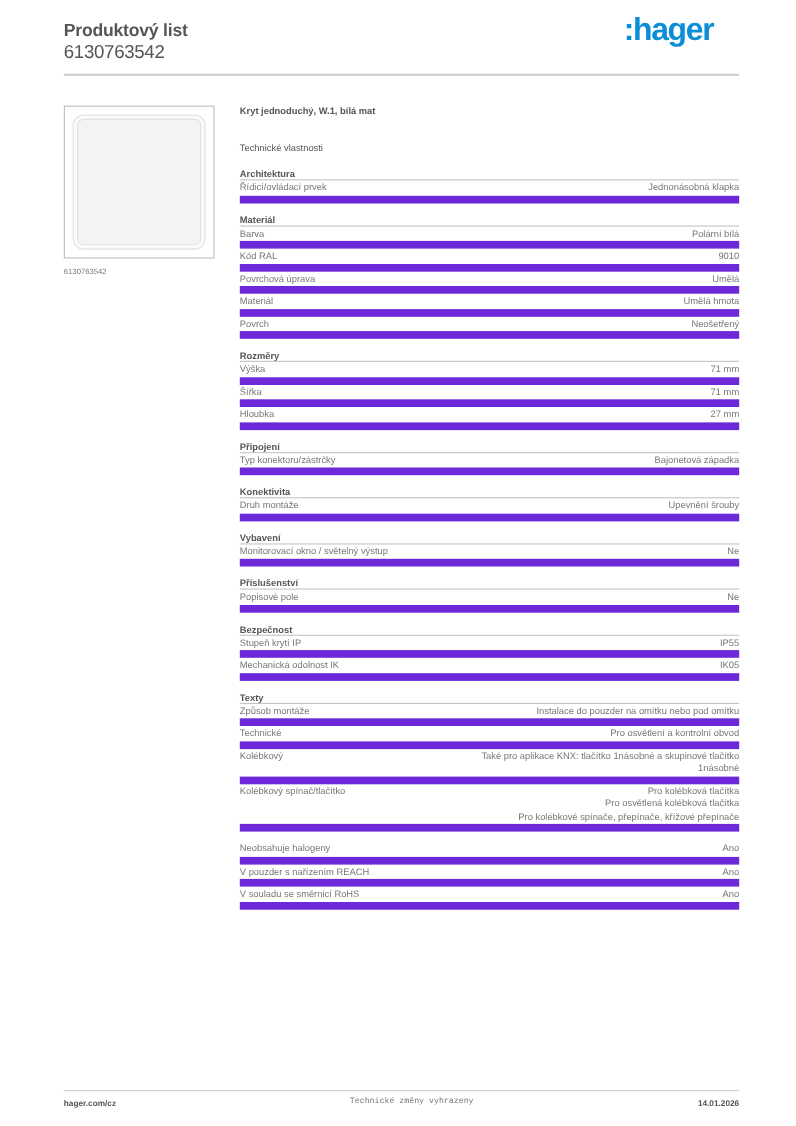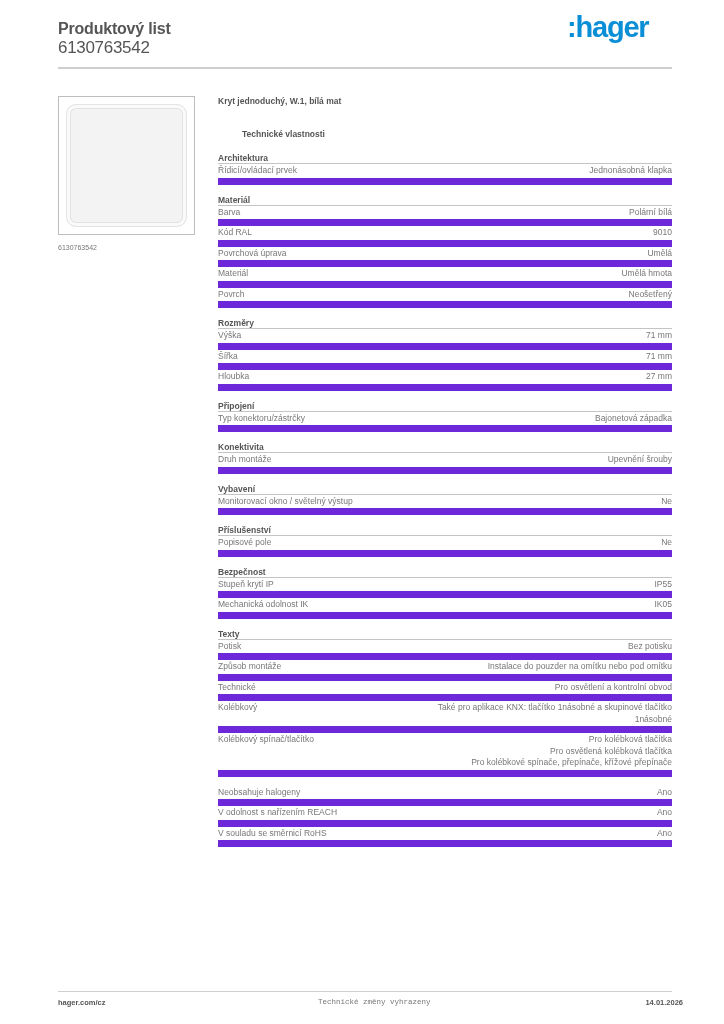--- a/index.html
+++ b/index.html
@@ -10,32 +10,32 @@
     .header-code { position: absolute; left: 58px; top: 38px; font-size: 17px; color: #555; letter-spacing: -0.3px; }
     .logo { position: absolute; left: 567px; top: 13px; font-size: 29px; font-weight: bold; color: #0a8fd6; letter-spacing: -1.2px; line-height: 1; }
     .header-rule { position: absolute; left: 58px; top: 67px; width: 614px; height: 2px; background: #cfcfcf; }
 
     .image-frame { position: absolute; left: 58px; top: 96px; width: 137px; height: 139px; border: 1px solid #bdbdbd; background: #fff; }
     .product-plate { position: absolute; left: 7px; top: 7px; width: 121px; height: 123px; border-radius: 10px; background: #f3f3f3; border: 1px solid #e4e4e4; box-shadow: inset 0 0 0 3px #fafafa, inset 0 0 0 4px #e2e2e2; }
     .image-caption { position: absolute; left: 58px; top: 244px; font-size: 7px; color: #777; }
 
     .main { position: absolute; left: 218px; top: 96px; width: 454px; }
     .product-name { font-size: 8.5px; font-weight: bold; color: #555; height: 33px; }
-    .section-title-main { font-size: 8.5px; font-weight: bold; color: #555; height: 23px; margin-left: 24px; }
+    .section-title-main { font-size: 8.5px; font-weight: normal; color: #555; height: 23px; }
 
     .group { margin-bottom: 9px; }
     .group-title { font-size: 8.5px; font-weight: bold; color: #555; height: 12px; line-height: 12px; border-bottom: 1.5px solid #c4c4c4; }
     .row { display: flex; justify-content: space-between; font-size: 8.5px; color: #777; border-bottom: 7px solid #6d28d9; padding: 1px 0 1px 0; line-height: 11.5px; }
     .row .label { flex: 0 0 auto; white-space: nowrap; }
     .row .value { text-align: right; white-space: pre-line; }
 
     .footer-rule { position: absolute; left: 58px; top: 991px; width: 614px; height: 1px; background: #cfcfcf; }
     .footer-left { position: absolute; left: 58px; top: 998px; font-size: 7.5px; font-weight: bold; color: #555; }
     .footer-center { position: absolute; left: 318px; top: 998px; font-size: 7.5px; color: #777; font-family: Liberation Mono, monospace; }
-    .footer-right { position: absolute; right: 41px; top: 998px; font-size: 7.5px; font-weight: bold; color: #555; }
+    .footer-right { position: absolute; right: 52px; top: 998px; font-size: 7.5px; font-weight: bold; color: #555; }
   </style>
 </head>
 <body>
 
 <div class="header-title">Produktový list</div>
 <div class="header-code">6130763542</div>
 <div class="logo">:hager</div>
 <div class="header-rule"></div>
 
 <div class="image-frame">
@@ -127,24 +127,20 @@
           <span class="value">IP55</span>
         </div>
         <div class="row">
           <span class="label">Mechanická odolnost IK</span>
           <span class="value">IK05</span>
         </div>
       </div>
       <div class="group">
         <div class="group-title">Texty</div>
         <div class="row">
-          <span class="label">Potisk</span>
-          <span class="value">Bez potisku</span>
-        </div>
-        <div class="row">
           <span class="label">Způsob montáže</span>
           <span class="value">Instalace do pouzder na omítku nebo pod omítku</span>
         </div>
         <div class="row">
           <span class="label">Technické</span>
           <span class="value">Pro osvětlení a kontrolní obvod</span>
         </div>
         <div class="row">
           <span class="label">Kolébkový</span>
           <span class="value">Také pro aplikace KNX: tlačítko 1násobné a skupinové tlačítko
@@ -156,21 +152,21 @@
 Pro osvětlená kolébková tlačítka
 Pro kolébkové spínače, přepínače, křížové přepínače</span>
         </div>
       </div>
       <div class="group">
         <div class="row">
           <span class="label">Neobsahuje halogeny</span>
           <span class="value">Ano</span>
         </div>
         <div class="row">
-          <span class="label">V odolnost s nařízením REACH</span>
+          <span class="label">V pouzder s nařízením REACH</span>
           <span class="value">Ano</span>
         </div>
         <div class="row">
           <span class="label">V souladu se směrnicí RoHS</span>
           <span class="value">Ano</span>
         </div>
       </div>
     </div>
 </div>
 

